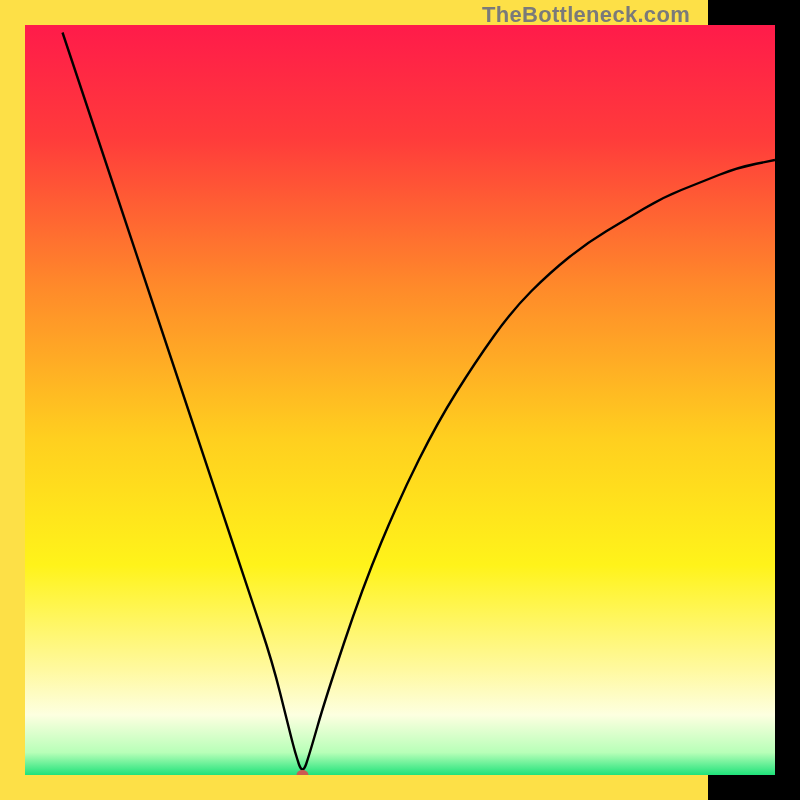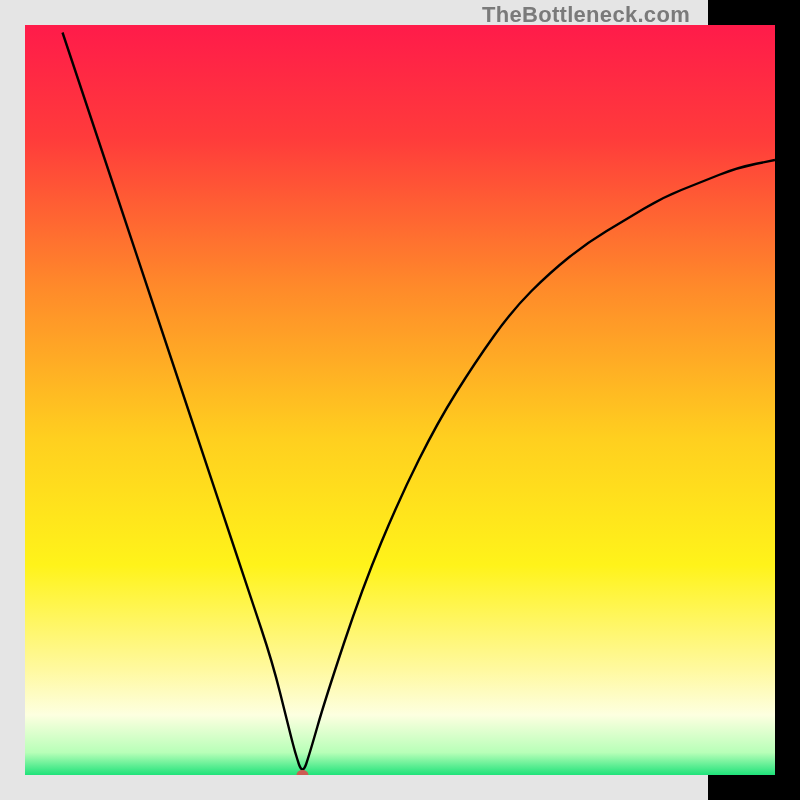--- a/index.html
+++ b/index.html
@@ -8,21 +8,21 @@
     width: 800px;
     height: 800px;
     background: #000;
     font-family: Arial, Helvetica, sans-serif;
     overflow: hidden;
   }
   .outer {
     position: relative;
     width: 708px;
     height: 800px;
-    background: #e5e5e5;
+    background: #fde047;
   }
   .watermark {
     position: absolute;
     top: 2px;
     right: 18px;
     color: #7a7a7a;
     font-size: 22px;
     font-weight: 600;
     letter-spacing: 0.3px;
     z-index: 5;

